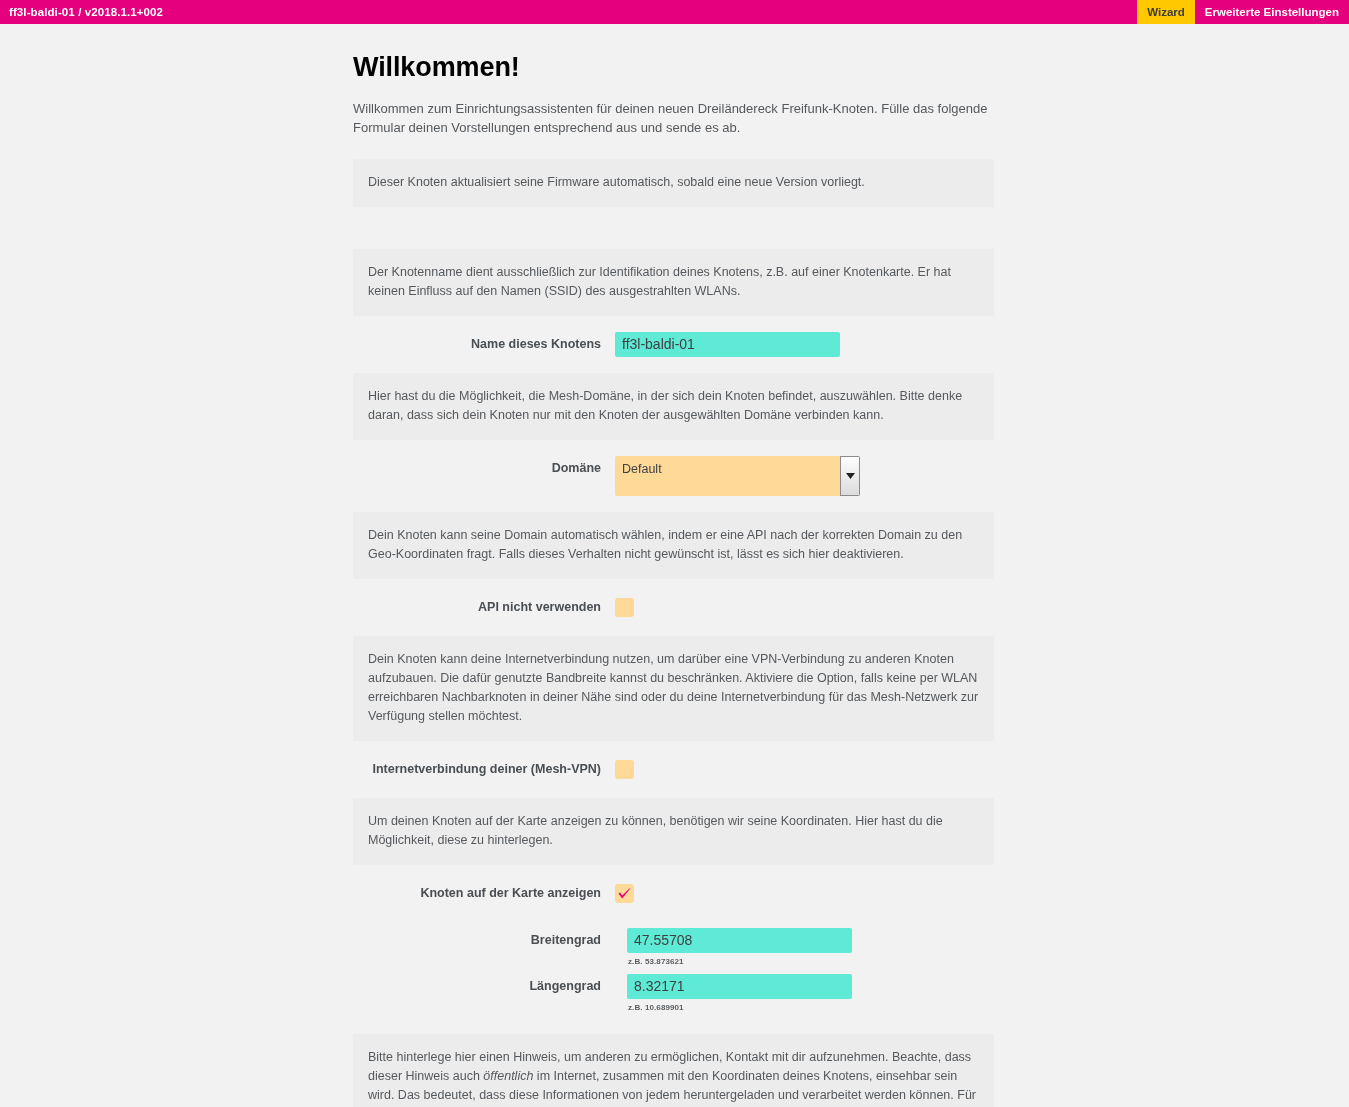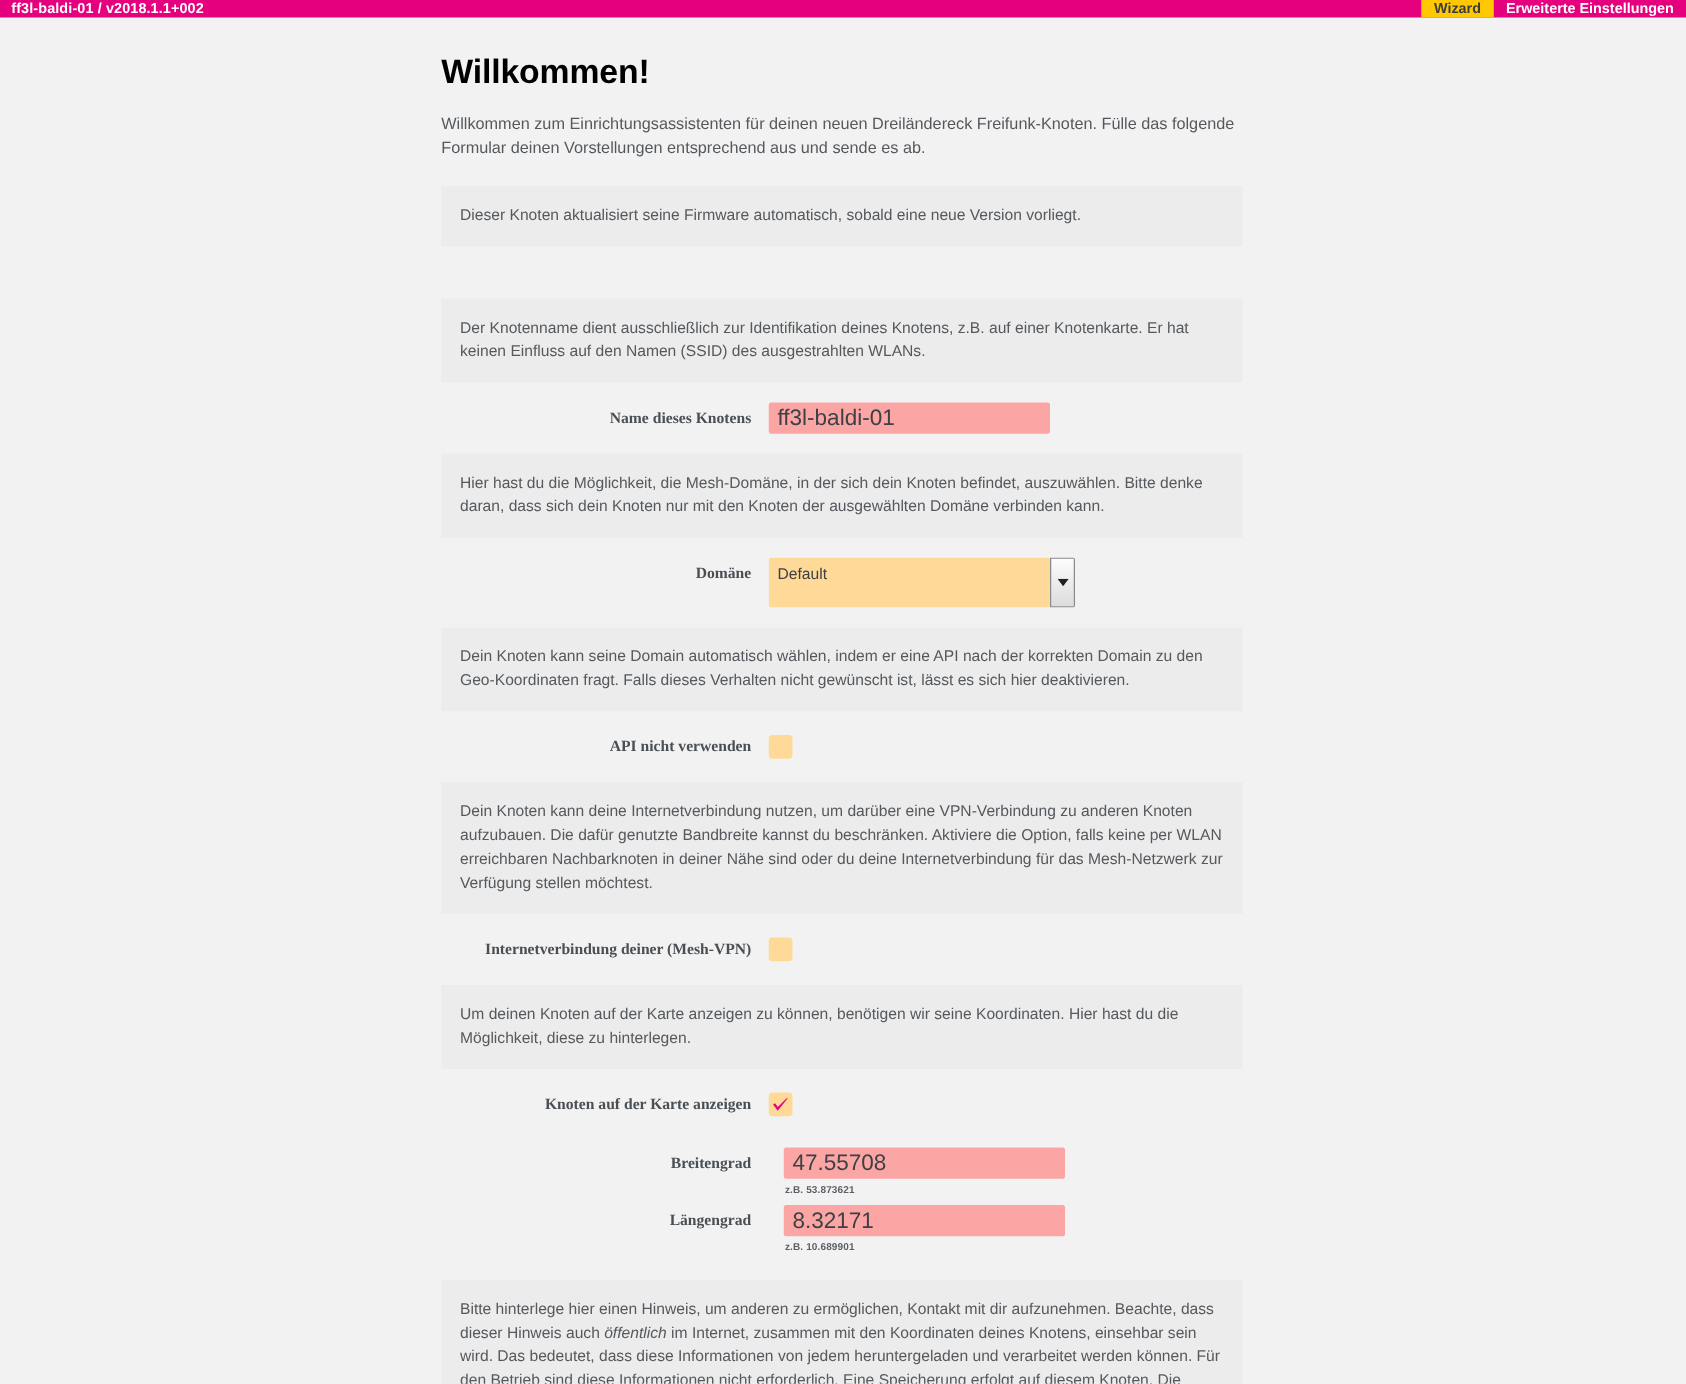--- a/index.html
+++ b/index.html
@@ -11,21 +11,21 @@
     height: 1107px;
     background: #f2f2f2;
     font-family: "Liberation Sans", sans-serif;
     font-size: 13px;
     color: #555a5e;
     overflow: hidden;
   }
 
   
   .topbar {
-    height: 14px;
+    height: 24px;
     background: #e5007d;
     display: flex;
     align-items: stretch;
     justify-content: space-between;
     color: #ffffff;
   }
   .topbar-left {
     display: flex;
     align-items: center;
     padding-left: 9px;
@@ -104,36 +104,35 @@
   }
   .form-label {
     width: 262px;
     text-align: right;
     padding-right: 14px;
     font-size: 12.5px;
     font-weight: bold;
     color: #4a4f54;
     line-height: 25px;
     box-sizing: border-box;
-    font-family: Liberation Serif, serif;
   }
   .form-field {
     flex: 1;
   }
 
   .txtinput {
     width: 225px;
     height: 25px;
     line-height: 25px;
-    background: #fca5a5;
+    background: #5eead4;
     border: none;
     border-radius: 2px;
     padding: 0 7px;
     font-family: "Liberation Sans", sans-serif;
-    font-size: 18px;
+    font-size: 14px;
     color: #3d4144;
     box-sizing: border-box;
     display: block;
   }
 
   .hint {
     font-size: 8px;
     color: #5b5f63;
     font-weight: bold;
     margin-top: 4px;

